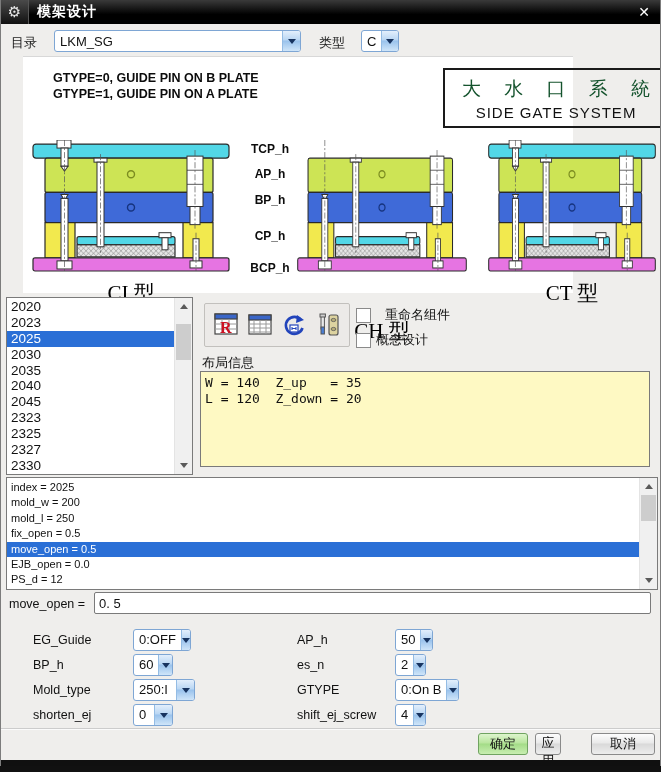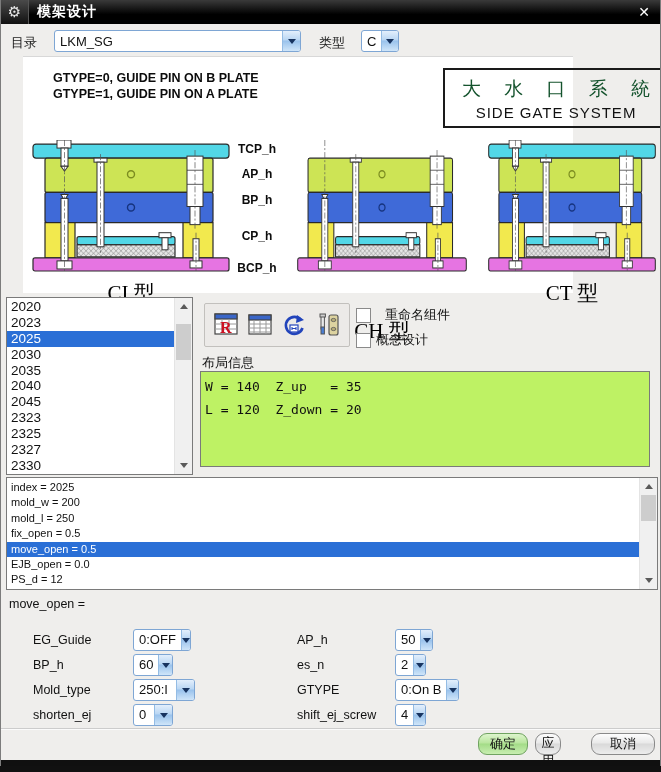--- a/index.html
+++ b/index.html
@@ -18,21 +18,21 @@
   .combo .arrow{width:17px;height:20px;border-left:1px solid #94bce4;background:linear-gradient(#e3effc,#b9d6f3 45%,#99c2ec 50%,#cfe5f9);display:flex;align-items:center;justify-content:center;border-radius:0 2px 2px 0;}
   .combo .arrow i{display:block;width:0;height:0;border:4px solid transparent;border-top:5px solid #17335f;margin-top:5px;}
   
   .imgpanel{position:absolute;top:56px;left:4px;width:550px;height:236px;background:#fff;border-top:1px solid #d8d8d8;margin-left:18px;}
   .gnote{position:absolute;left:30px;top:13px;font-weight:bold;font-size:12.5px;color:#0c0c0c;line-height:16px;white-space:pre;}
   .sysbox{position:absolute;left:420px;top:11px;width:222px;height:56px;border:2px solid #1a1a1a;display:flex;flex-direction:column;align-items:center;justify-content:center;}
   .sysbox .cn{font-size:19px;letter-spacing:9px;color:#14532d;margin-left:9px;}
   .sysbox .en{font-size:15px;letter-spacing:1px;color:#111;margin-top:2px;}
   .mold{position:absolute;top:83px;display:flex;flex-direction:column;align-items:center;}
   .mold .cap{font-family:"Liberation Serif","DejaVu Serif",serif;font-size:21px;color:#000;margin-top:2px;}
-  .plabels{position:absolute;left:207px;top:84px;width:54px;height:150px;}
+  .plabels{position:absolute;left:220px;top:84px;width:54px;height:150px;}
   .plabels span{position:absolute;left:0;width:54px;text-align:center;font-weight:bold;font-size:12px;color:#0c0c0c;}
   
   .listbox{position:absolute;background:#fff;border:1px solid #7a7a7a;overflow:hidden;}
   .lb-cat{top:297px;left:5px;width:185px;height:176px;}
   .lb-par{top:477px;left:5px;width:650px;height:111px;}
   .lrow{height:15.9px;line-height:15.9px;padding-left:4px;font-size:13.5px;color:#111;white-space:nowrap;}
   .prow{height:15.4px;line-height:15.4px;padding-left:4px;font-size:11px;color:#111;white-space:nowrap;}
   .sel{background:#2a6fd6;color:#fff;}
   .rows-cat{position:absolute;top:1px;left:0;right:17px;bottom:0;}
   .rows-par{position:absolute;top:2px;left:0;right:17px;bottom:0;}
@@ -44,33 +44,33 @@
   .sarrow.down i{width:0;height:0;border:4px solid transparent;border-top:5px solid #5a5a5a;margin-top:3px;}
   .thumb{position:absolute;left:1px;width:15px;background:#cdcdcd;}
   
   .optpanel{position:absolute;top:297px;left:197px;width:459px;height:176px;}
   .iconbar{position:absolute;left:6px;top:6px;width:146px;height:44px;background:#eceae8;border:1px solid #c2c0bd;border-radius:2px;display:flex;align-items:center;justify-content:space-around;padding:0 4px;box-sizing:border-box;}
   .tbtn{width:30px;height:32px;display:flex;align-items:center;justify-content:center;}
   .cbrow{position:absolute;left:158px;display:flex;align-items:center;}
   .cbbox{width:13px;height:13px;background:#fff;border:1px solid #8a8a8a;margin-right:5px;}
   .cblabel{font-size:13px;color:#111;}
   .layoutlabel{position:absolute;left:4px;top:57px;font-size:13px;color:#111;}
-  .layoutinfo{position:absolute;left:2px;top:74px;width:450px;height:96px;background:#bef264;border:1px solid #7a7a7a;font-family:"DejaVu Sans Mono","Liberation Mono",monospace;font-size:13px;line-height:23px;color:#111;padding:3px 4px;white-space:pre;box-sizing:border-box;}
+  .layoutinfo{position:absolute;left:2px;top:74px;width:450px;height:96px;background:#fef9c3;border:1px solid #7a7a7a;font-family:"DejaVu Sans Mono","Liberation Mono",monospace;font-size:13px;line-height:16px;color:#111;padding:3px 4px;white-space:pre;box-sizing:border-box;}
   
   .editlabel{position:absolute;left:8px;top:597px;font-size:12.5px;color:#111;}
   .editinput{position:absolute;left:93px;top:592px;width:557px;height:22px;border:1px solid #7a7a7a;border-radius:2px;font-size:13px;padding:0 4px;box-sizing:border-box;font-family:"Liberation Sans",sans-serif;color:#111;background:#fff;}
   
   .formgrid{position:absolute;left:0;top:627px;width:661px;padding-left:24px;}
   .formrow{height:25px;display:flex;align-items:center;}
   .flabel{width:100px;margin-left:8px;font-size:12.5px;color:#111;}
   .fcombo1{width:164px;}
   .flabel2{width:98px;font-size:12.5px;color:#111;}
   
   .sepline{position:absolute;left:0;right:0;top:728px;height:1px;background:#cccccc;border-bottom:1px solid #fbfbfb;}
-  .btn{position:absolute;top:733px;height:22px;border:1px solid #8a8a8a;border-radius:9px;background:linear-gradient(#fdfdfd,#e9e9e9 45%,#d9d9d9 50%,#ededed);font-size:13px;color:#111;font-family:"Liberation Sans",sans-serif;padding:0;}
+  .btn{position:absolute;top:733px;height:22px;border:1px solid #8a8a8a;border-radius:3px;background:linear-gradient(#fdfdfd,#e9e9e9 45%,#d9d9d9 50%,#ededed);font-size:13px;color:#111;font-family:"Liberation Sans",sans-serif;padding:0;}
   .btn.ok{left:477px;width:50px;background:linear-gradient(#ddf4cd,#b9e69e 45%,#a3dc87 50%,#c8eeb1);border-color:#70a361;}
   .btn.apply{left:534px;width:26px;}
   .btn.cancel{left:590px;width:64px;}
   .footer{position:absolute;left:0;right:0;bottom:0;height:6px;background:#101010;}
 </style>
 </head>
 <body>
 
 <div class="window">
 
@@ -318,20 +318,21 @@
           <i></i>
         </div>
       <div class="thumb" style="top:17px;height:26px;"></div>
       <div class="sarrow down">
           <i></i>
         </div>
     </div>
   </div>
 
   <div class="editlabel">move_open =</div>
+  <input class="editinput" type="text" value="0. 5" style="">
 
   <div class="formgrid" id="form-grid">
       <div class="formrow">
         <span class="flabel">EG_Guide</span>
         <span class="fcombo1"><div class="combo" style="width: 58px;">
             <span class="val">0:OFF</span>
             <span class="arrow">
               <i></i>
             </span>
           </div></span>

